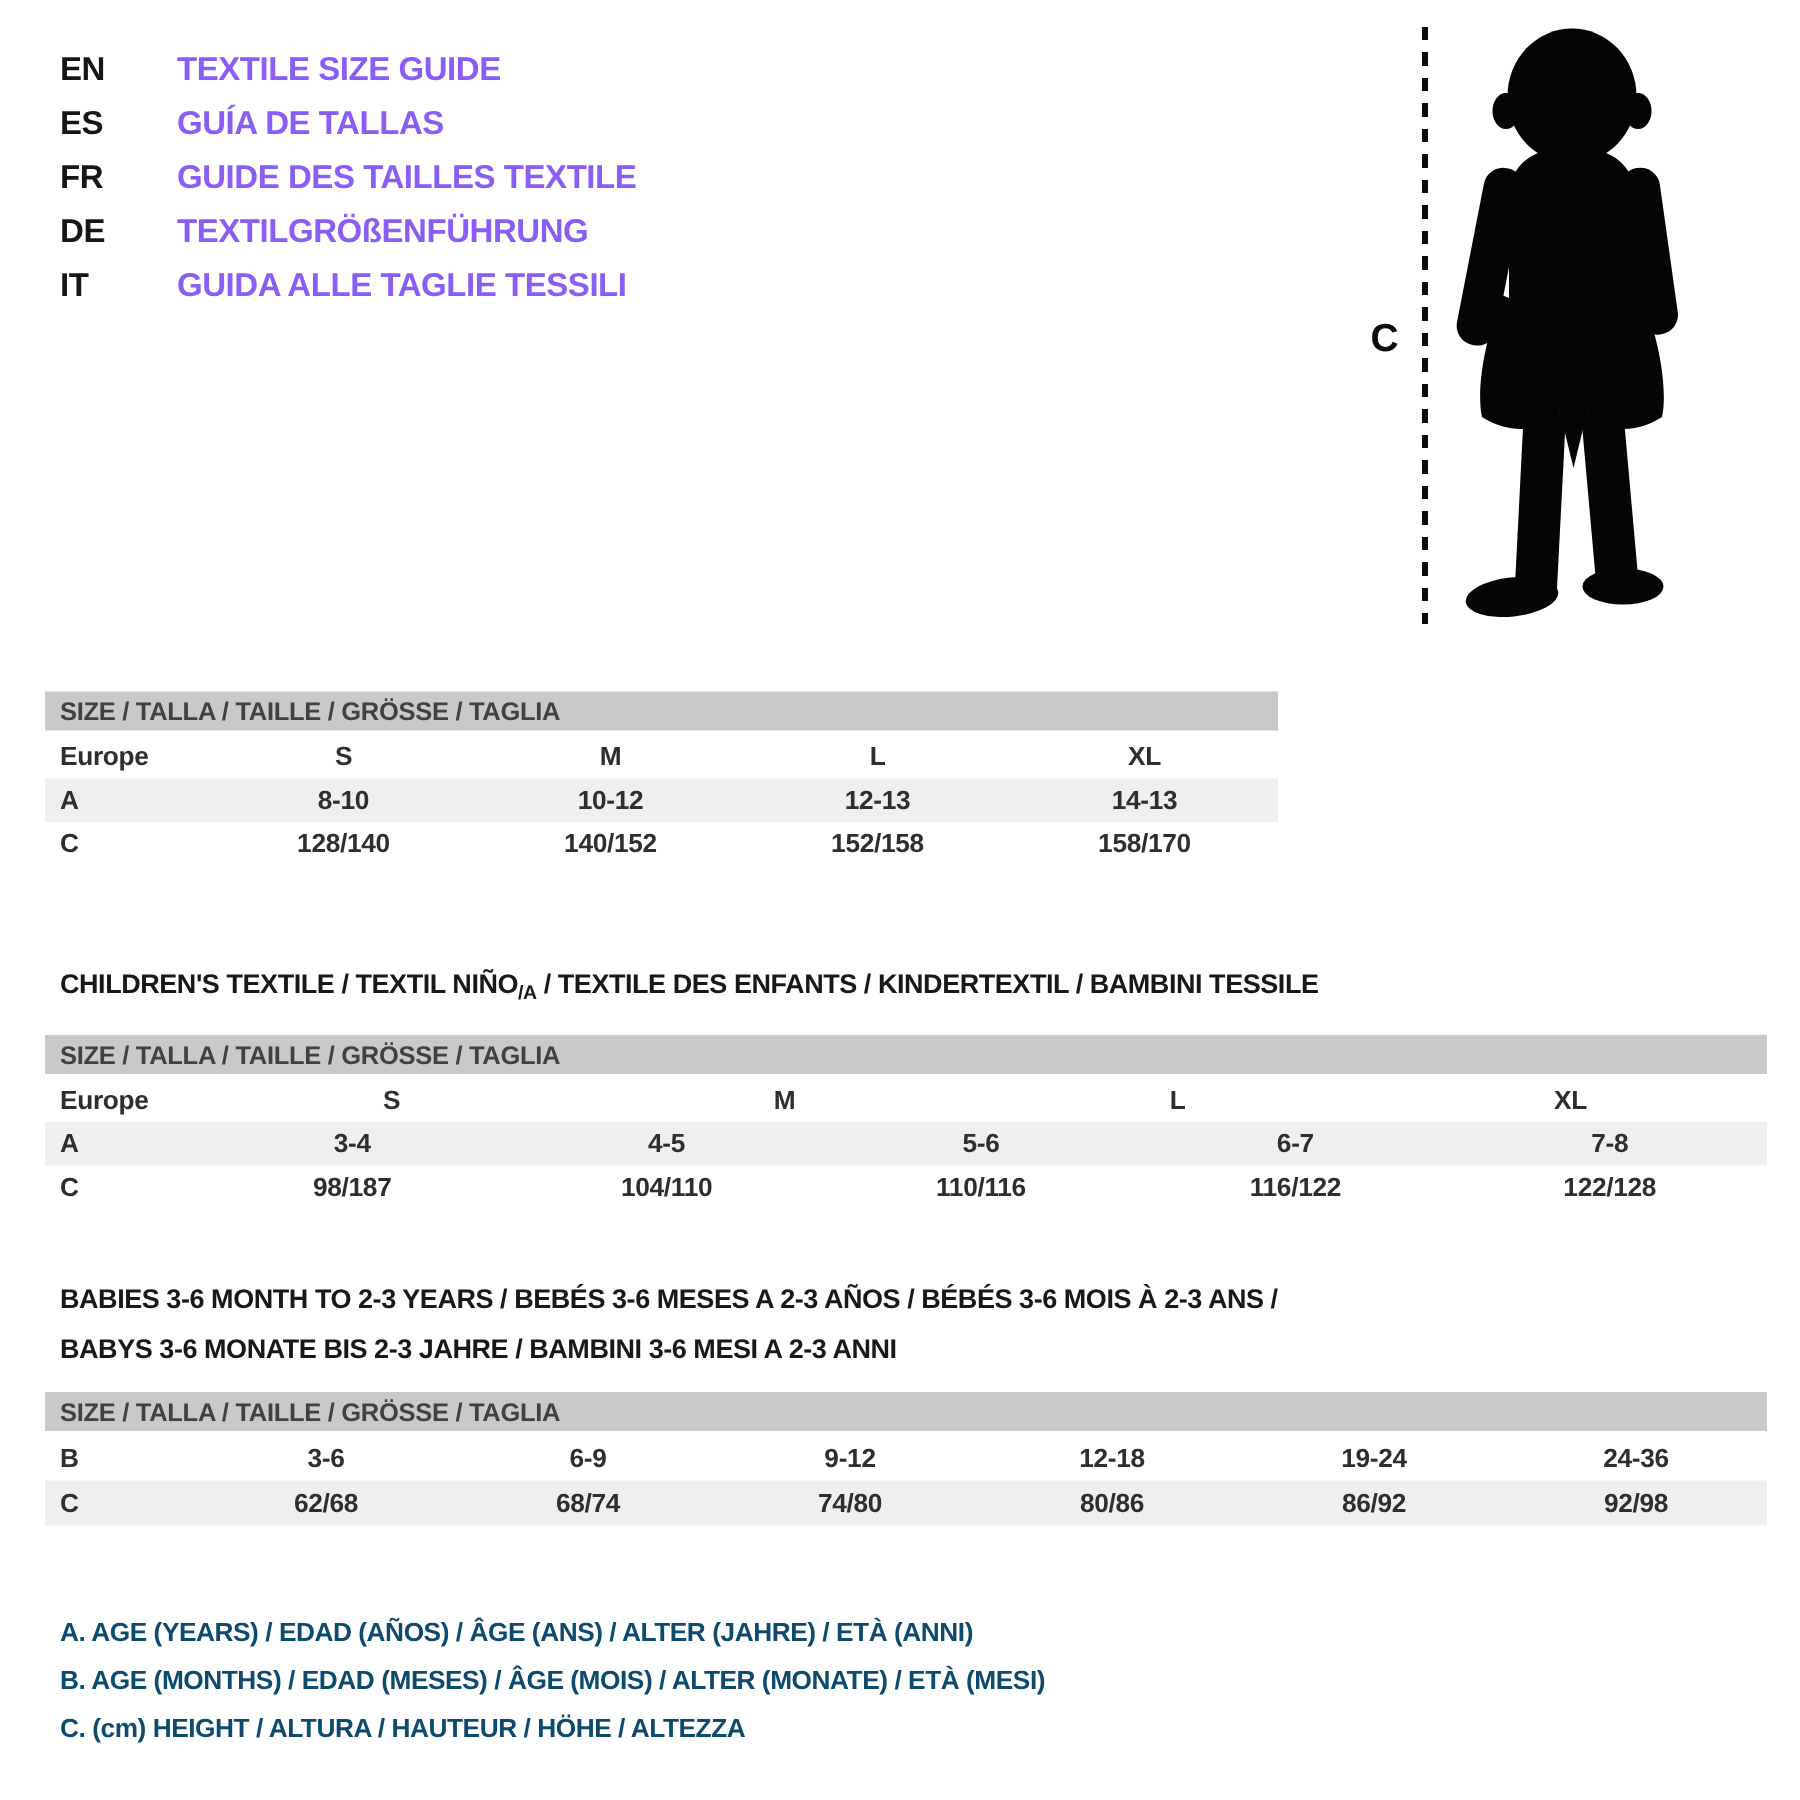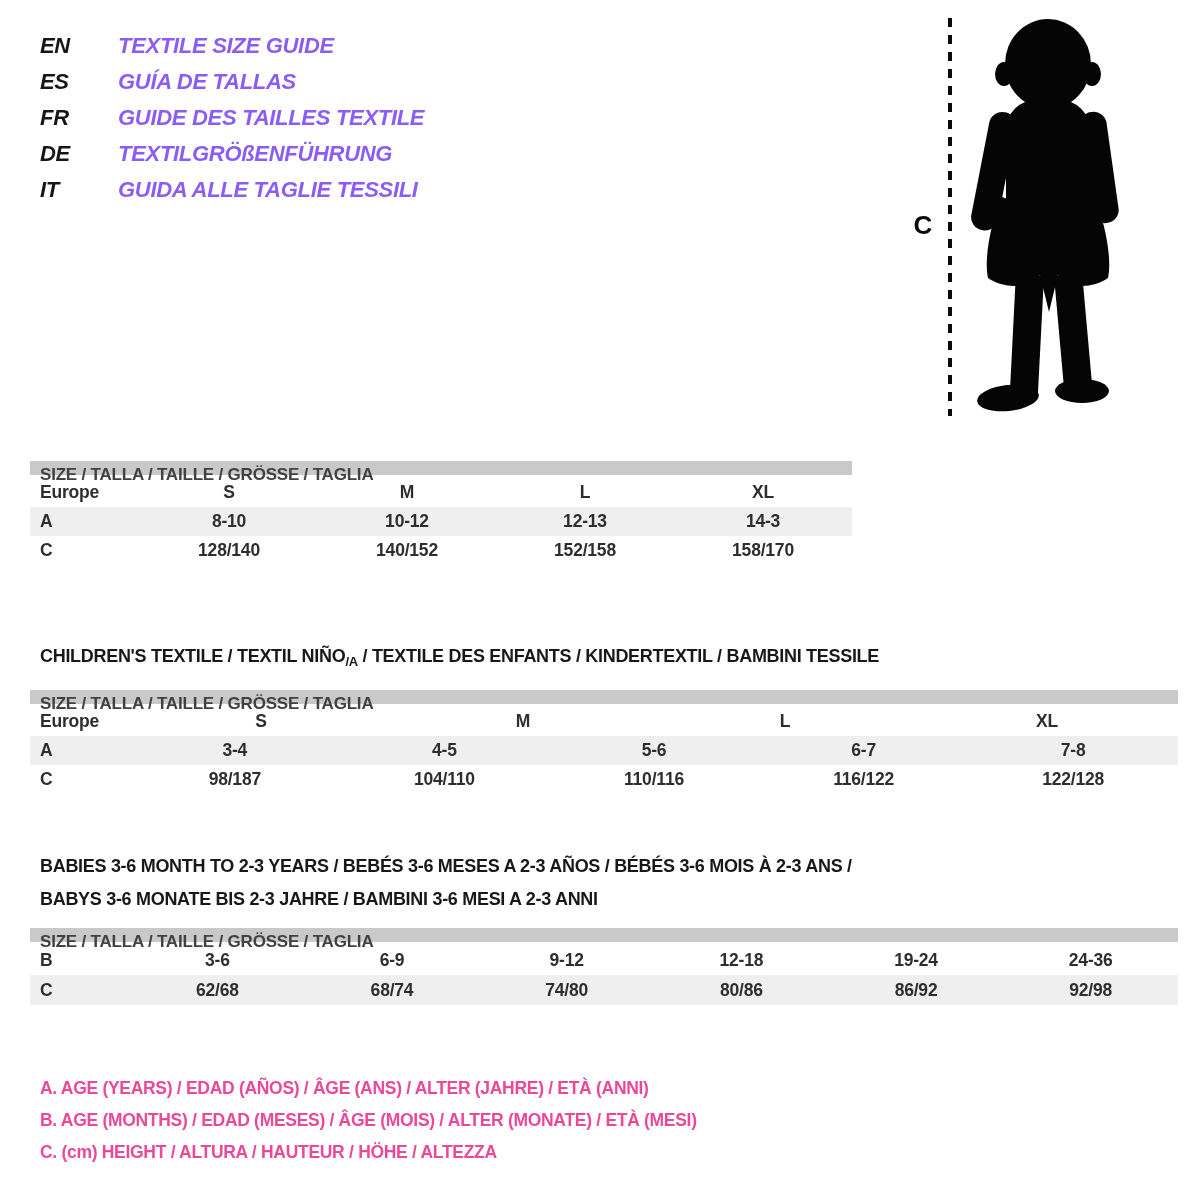--- a/index.html
+++ b/index.html
@@ -2,37 +2,37 @@
 <html><head>
 <meta charset="utf-8">
 <style>
   * { margin:0; padding:0; box-sizing:border-box; }
   html,body { background:#ffffff; }
   body { width:1200px; height:1200px; font-family:"Liberation Sans","DejaVu Sans",sans-serif; }
   .page { position:relative; width:1200px; height:1200px; background:#ffffff; overflow:hidden; color:#1d1d1d; }
 
   
   .lang-list { position:absolute; left:40px; top:28px; }
-  .lang-row { display:flex; height:36px; align-items:center;font-style:italic; }
+  .lang-row { display:flex; height:36px; align-items:center; }
   .lang-code { width:78px; font-size:22px; font-weight:bold; letter-spacing:-0.3px; color:#161616; }
   .lang-title { font-size:22px; font-weight:bold; letter-spacing:-0.3px; color:#8b5cf6; }
 
   
   .dash-line { position:absolute; left:948px; top:18px; width:4px; height:398px;
     background:repeating-linear-gradient(to bottom,#0b0b0b 0 9px,transparent 9px 17px); }
   .c-label { position:absolute; left:906px; top:210px; width:34px; text-align:center;
     font-size:26px; font-weight:bold; color:#0b0b0b; }
   .silhouette { position:absolute; left:960px; top:12px; }
 
   
   .section { position:absolute; left:30px; }
   .section-heading { font-size:18px; font-weight:bold; letter-spacing:-0.3px;
     color:#181818; padding-left:10px; height:22px; line-height:22px; white-space:nowrap; }
   .heading-sub { font-size:13px; vertical-align:-4px; }
-  .size-bar { background:#c9c9c9; height:14px; line-height:27px; padding-left:10px;
+  .size-bar { background:#c9c9c9; height:26px; line-height:27px; padding-left:10px;
     font-size:17px; font-weight:bold; letter-spacing:-0.2px; color:#414141; }
   .rows { margin-top:3px; }
   .trow { display:flex; height:29px; line-height:29px; font-size:17.5px; font-weight:600;
     letter-spacing:-0.2px; color:#2e2e2e; }
   .trow.shaded { background:#efefef; }
   .tlabel { padding-left:10px; text-align:left; }
   .junior .tlabel { width:110px; }
   .wide .tlabel { width:100px; }
   .tval { flex:1 1 0; text-align:center; }
 
@@ -41,21 +41,21 @@
   #children-section { top:645px; width:1148px; }
   #children-section .size-bar { margin-top:23px; }
   #babies-section { top:850px; width:1148px; }
   #babies-section .section-heading { height:33px; line-height:33px; }
   #babies-section .size-bar { margin-top:12px; }
   #babies-section .trow { height:30px; line-height:30px; }
 
   
   .legend { position:absolute; left:40px; top:1072px; }
   .legend-line { height:32px; line-height:32px; font-size:17.5px; font-weight:bold;
-    letter-spacing:-0.3px; color:#ec4899; white-space:nowrap; }
+    letter-spacing:-0.3px; color:#0c4a6e; white-space:nowrap; }
 </style>
 </head>
 <body>
 
 <div class="page">
 
   <div class="lang-list">
     <div class="lang-row">
       <span class="lang-code">EN</span>
       <span class="lang-title">TEXTILE SIZE GUIDE</span>
@@ -104,21 +104,21 @@
         <span class="tval">S</span>
         <span class="tval">M</span>
         <span class="tval">L</span>
         <span class="tval">XL</span>
       </div>
       <div class="trow shaded">
         <span class="tlabel">A</span>
         <span class="tval">8-10</span>
         <span class="tval">10-12</span>
         <span class="tval">12-13</span>
-        <span class="tval">14-3</span>
+        <span class="tval">14-13</span>
       </div>
       <div class="trow">
         <span class="tlabel">C</span>
         <span class="tval">128/140</span>
         <span class="tval">140/152</span>
         <span class="tval">152/158</span>
         <span class="tval">158/170</span>
       </div>
     </div>
   </section>

